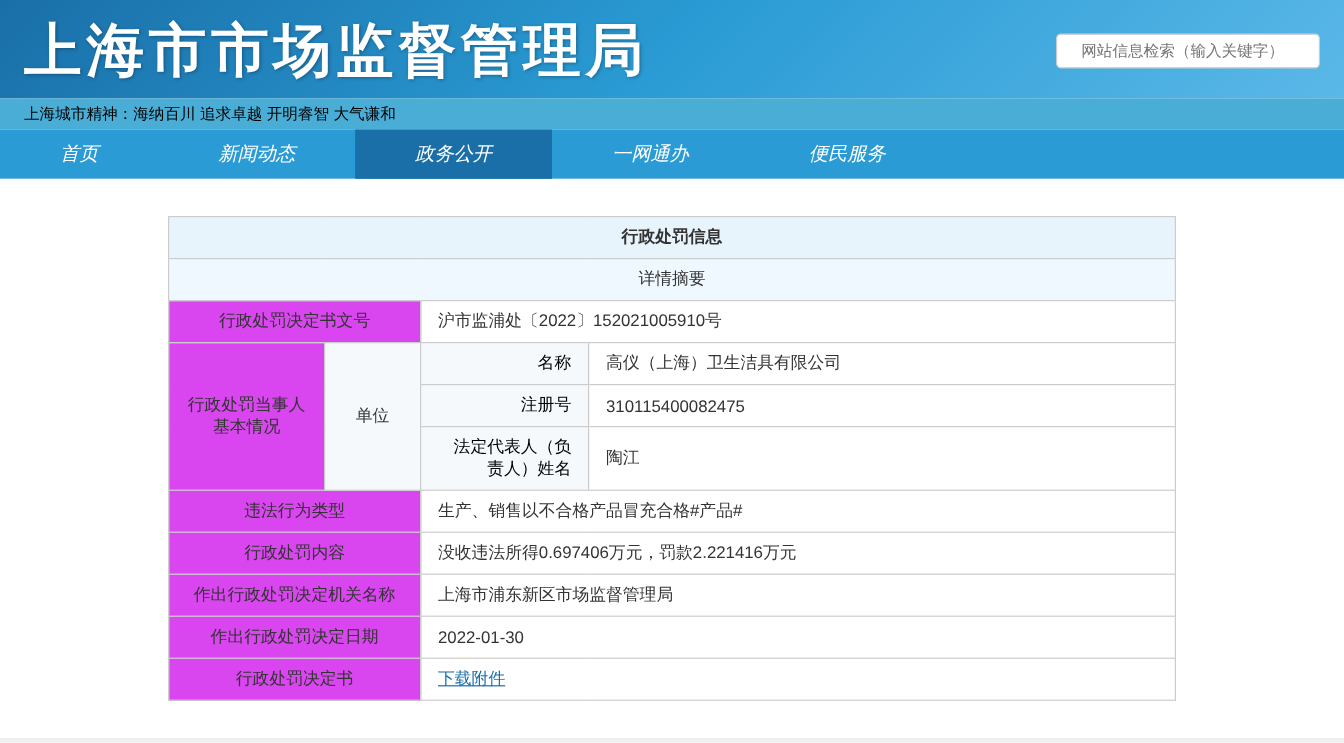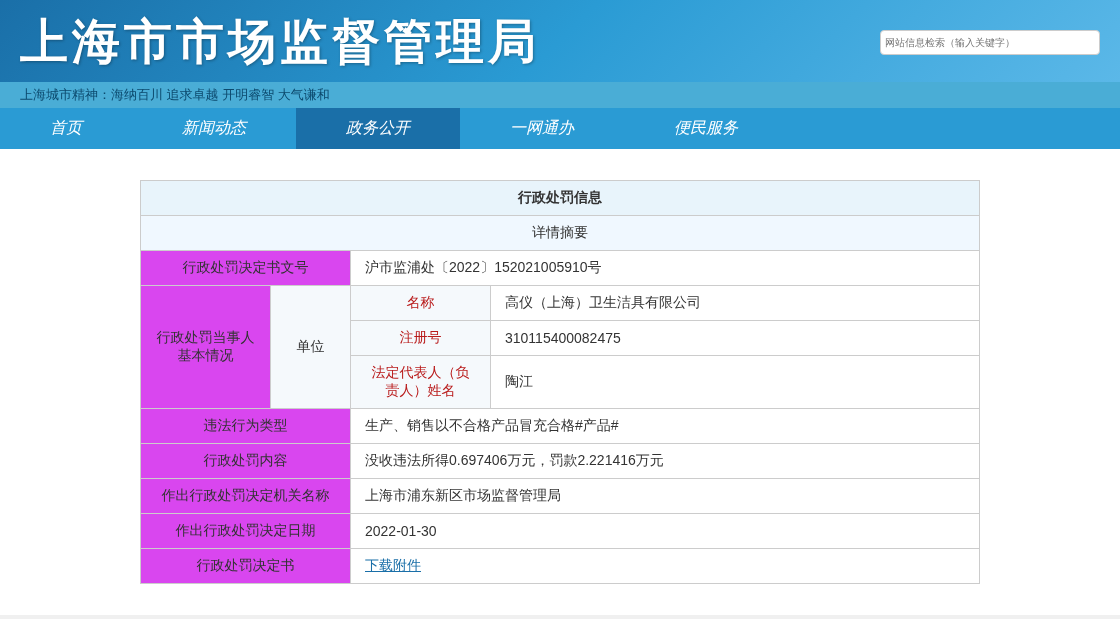--- a/index.html
+++ b/index.html
@@ -16,32 +16,32 @@
     .header-title {
       font-size: 48px;
       font-weight: bold;
       color: white;
       text-shadow: 1px 1px 3px rgba(0,0,0,0.3);
       letter-spacing: 4px;
     }
     .header-search {
       border: 1px solid #ccc;
       border-radius: 4px;
-      padding: 6px 4px;
-      font-size: 10px;
+      padding: 6px 20px;
+      font-size: 13px;
       color: #999;
       background: white;
       width: 220px;
     }
 
     
     .subtitle-bar {
       background: #4aadd6;
       padding: 4px 20px;
-      color: #0c4a6e;
+      color: #000000;
       font-size: 13px;
       display: flex;
       gap: 30px;
     }
 
     
     .nav {
       background: #2a9bd4;
       display: flex;
       align-items: stretch;
@@ -99,22 +99,22 @@
       width: 130px;
     }
     .sub-label-cell {
       background: #f5f9fc;
       text-align: center;
       color: #333;
       width: 80px;
     }
     .sub-sub-label-cell {
       background: #f5f9fc;
-      text-align: center;
-      color: #b91c1c;
+      text-align: right;
+      color: #000000;
       width: 140px;
     }
     .value-cell {
       color: #333;
     }
     .link-cell a {
       color: #1a6fa8;
       text-decoration: underline;
       cursor: pointer;
     }

